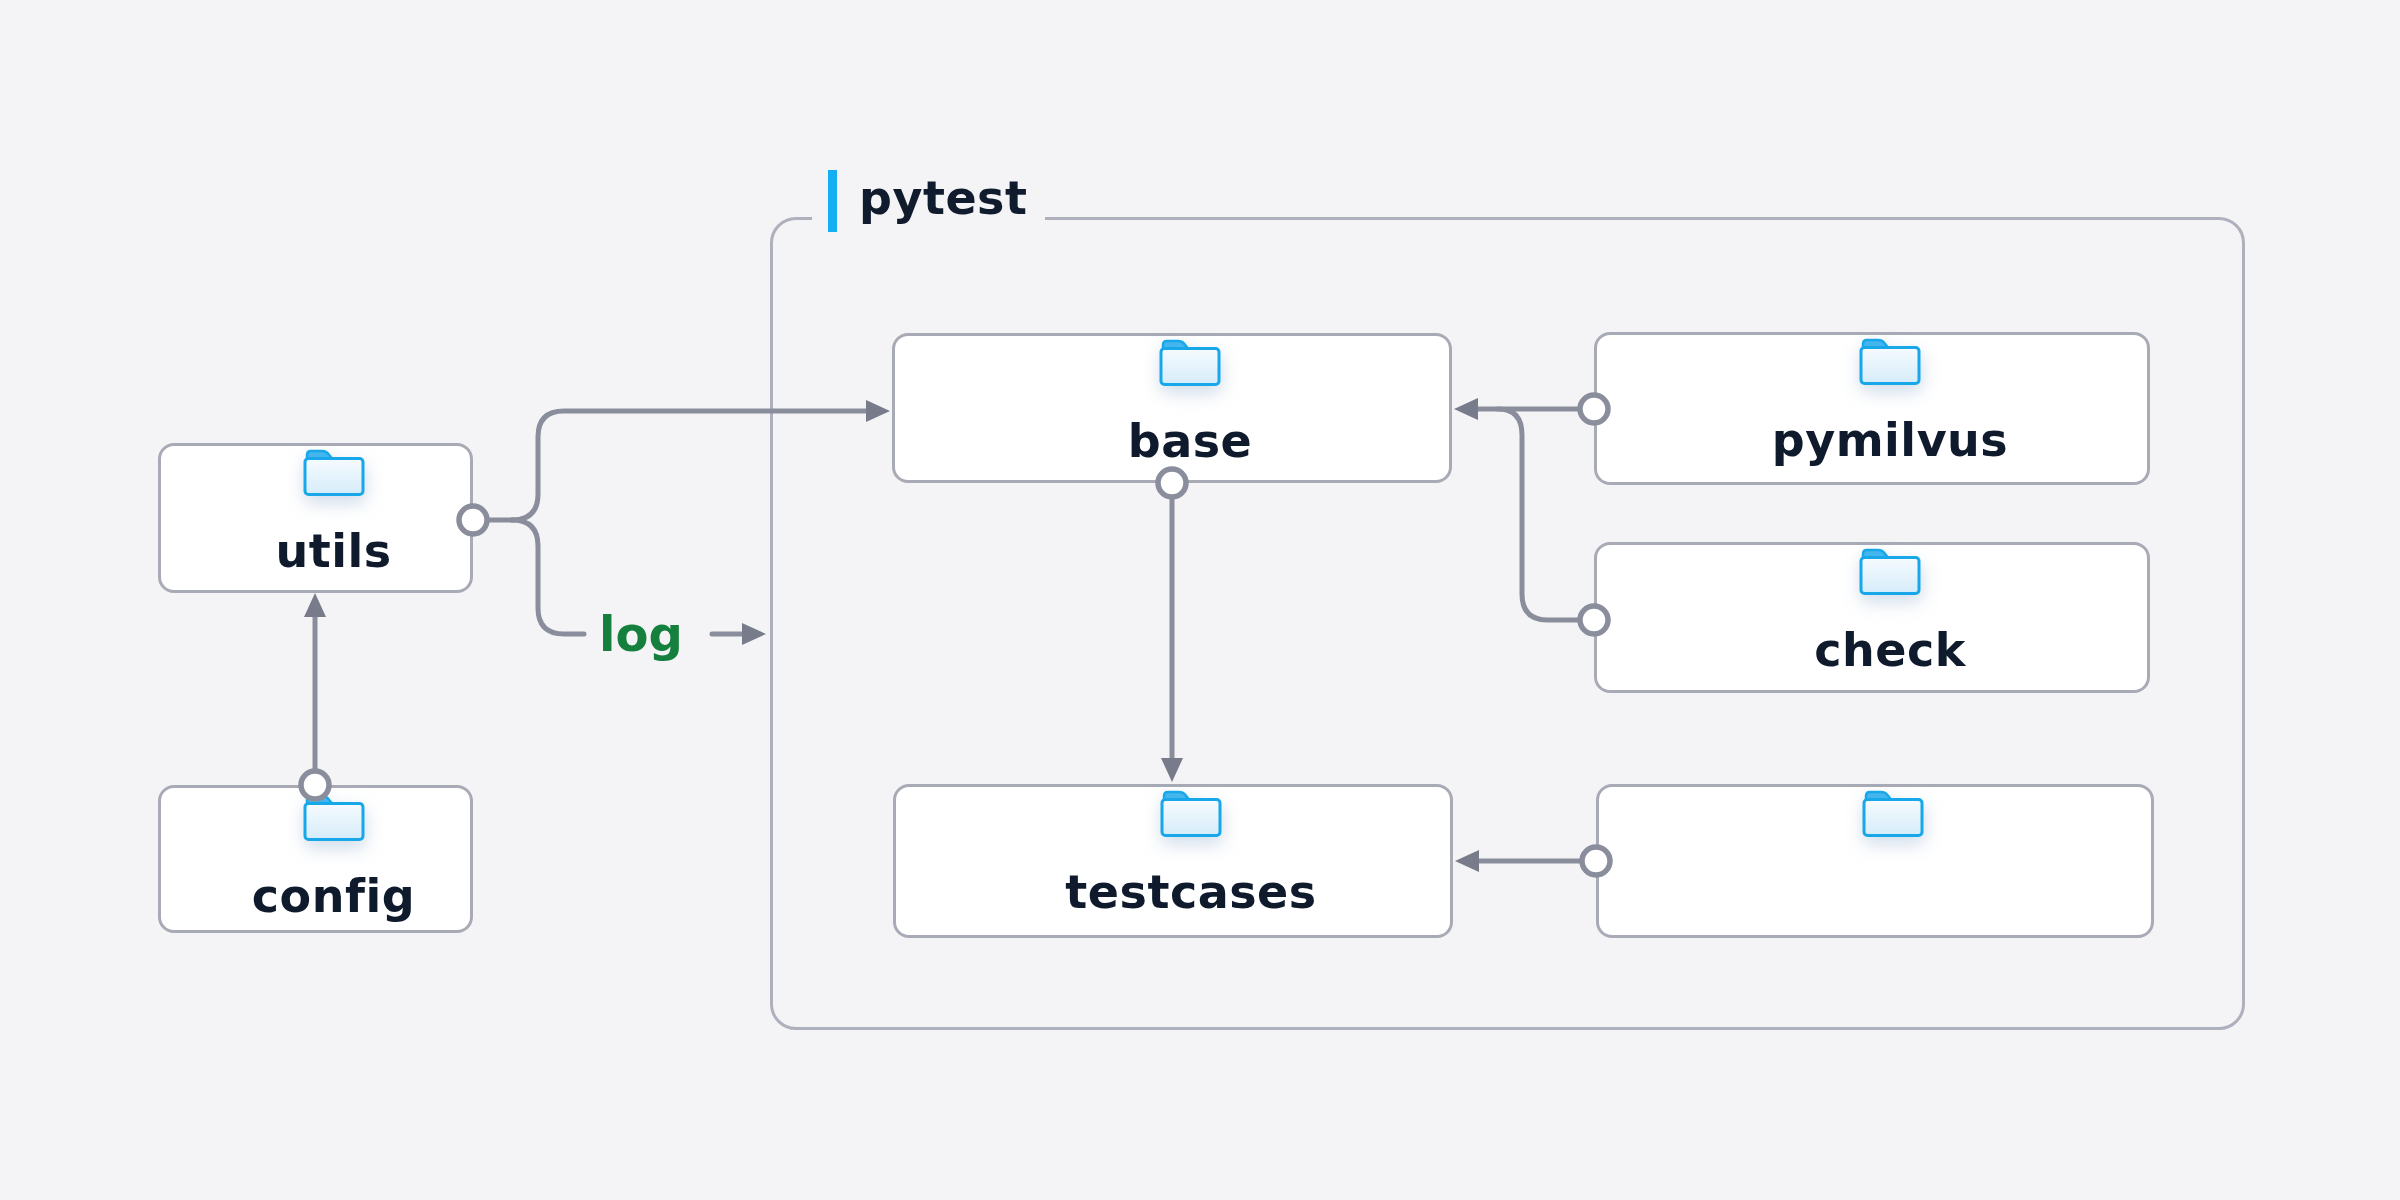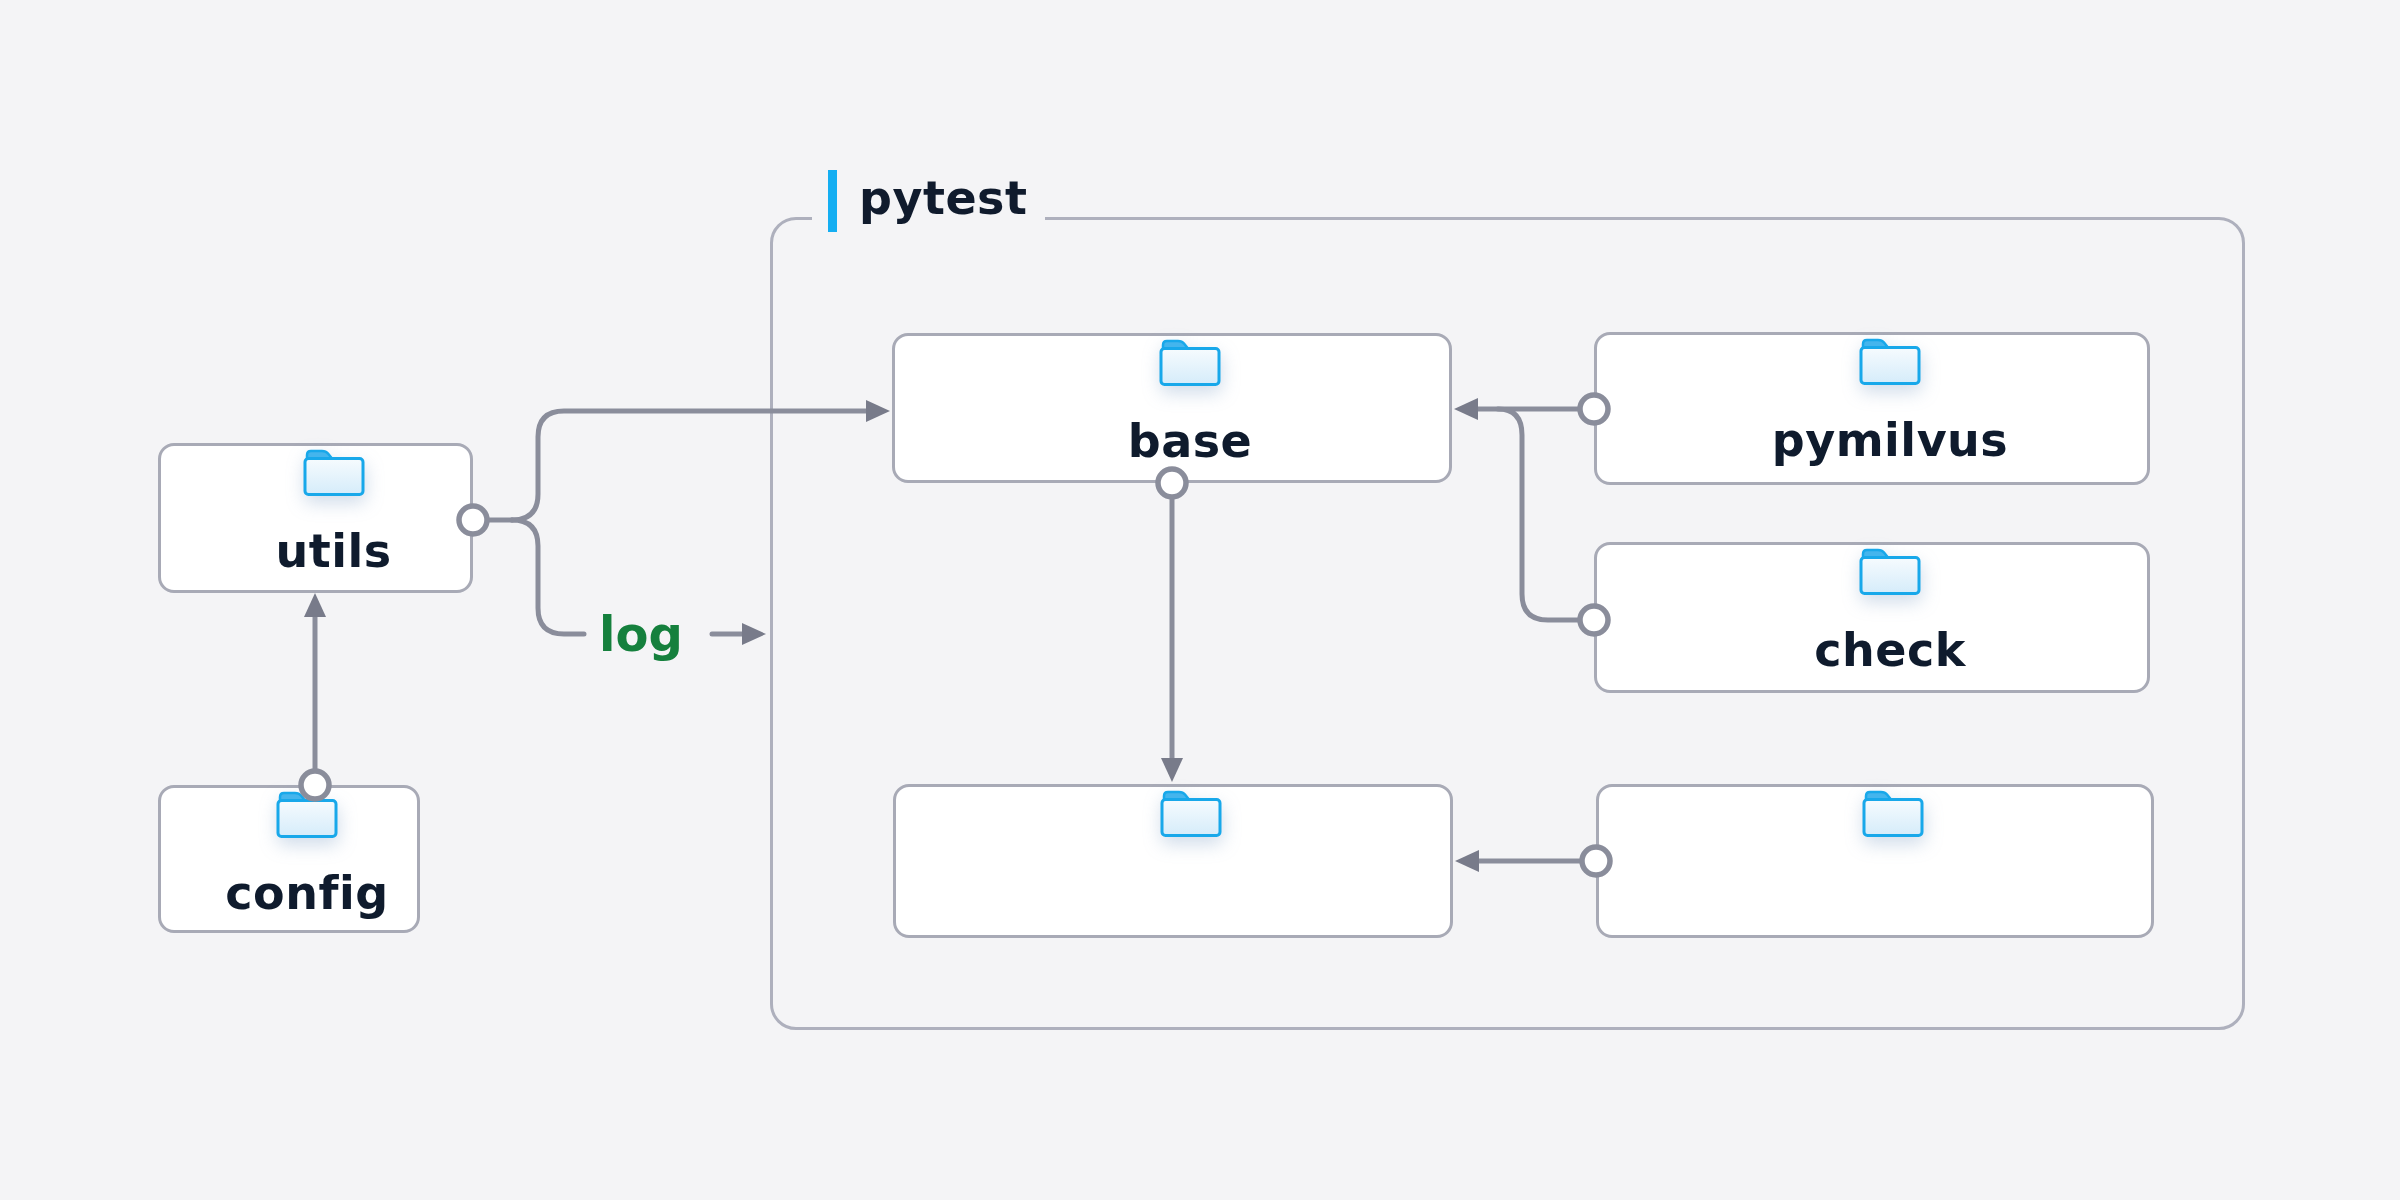--- a/index.html
+++ b/index.html
@@ -51,21 +51,21 @@
     font-size:46px;font-weight:600;color:#0f1b2d;
     letter-spacing:0.5px;
     white-space:nowrap;
     padding-bottom:4px;
   }
   .node svg.folder{
     width:64px;height:52px;flex:0 0 auto;
     filter:drop-shadow(1px 7px 9px rgba(100,140,185,0.30));
   }
   #n-utils    {left:158px; top:443px; width:315px; height:150px;}
-  #n-config   {left:158px; top:785px; width:262px; height:148px;}
+  #n-config   {left:158px; top:785px; width:315px; height:148px;justify-content:center;}
   #n-base     {left:892px; top:333px; width:560px; height:150px;}
   #n-pymilvus {left:1594px;top:332px; width:556px; height:153px;}
   #n-check    {left:1594px;top:542px; width:556px; height:151px;}
   #n-testcases{left:893px; top:784px; width:560px; height:154px;}
   #n-common   {left:1596px;top:784px; width:558px; height:154px;}
   
   .edge-label{
     position:absolute;
     left:599px;top:604px;
     font-size:48px;font-weight:600;color:#15803d;
@@ -137,20 +137,21 @@
     <rect x="3" y="12.5" width="58" height="36" rx="3.5" fill="url(#folderGrad)" stroke="#18a8ea" stroke-width="3"></rect>
   </svg>
   <span class="label">check</span>
 </div>
 
 <div class="node" id="n-testcases">
   <svg class="folder" viewBox="0 0 64 52">
     <path d="M5,15 L5,9 Q5,5 9,5 H20 Q24,5 26,7.5 L32,15 Z" fill="#44b5ed" stroke="#18a8ea" stroke-width="2.5" stroke-linejoin="round"></path>
     <rect x="3" y="12.5" width="58" height="36" rx="3.5" fill="url(#folderGrad)" stroke="#18a8ea" stroke-width="3"></rect>
   </svg>
+  <span class="label">testcases</span>
 </div>
 
 <div class="node" id="n-common">
   <svg class="folder" viewBox="0 0 64 52">
     <path d="M5,15 L5,9 Q5,5 9,5 H20 Q24,5 26,7.5 L32,15 Z" fill="#44b5ed" stroke="#18a8ea" stroke-width="2.5" stroke-linejoin="round"></path>
     <rect x="3" y="12.5" width="58" height="36" rx="3.5" fill="url(#folderGrad)" stroke="#18a8ea" stroke-width="3"></rect>
   </svg>
 </div>
 
 <div class="edge-label">log</div>

